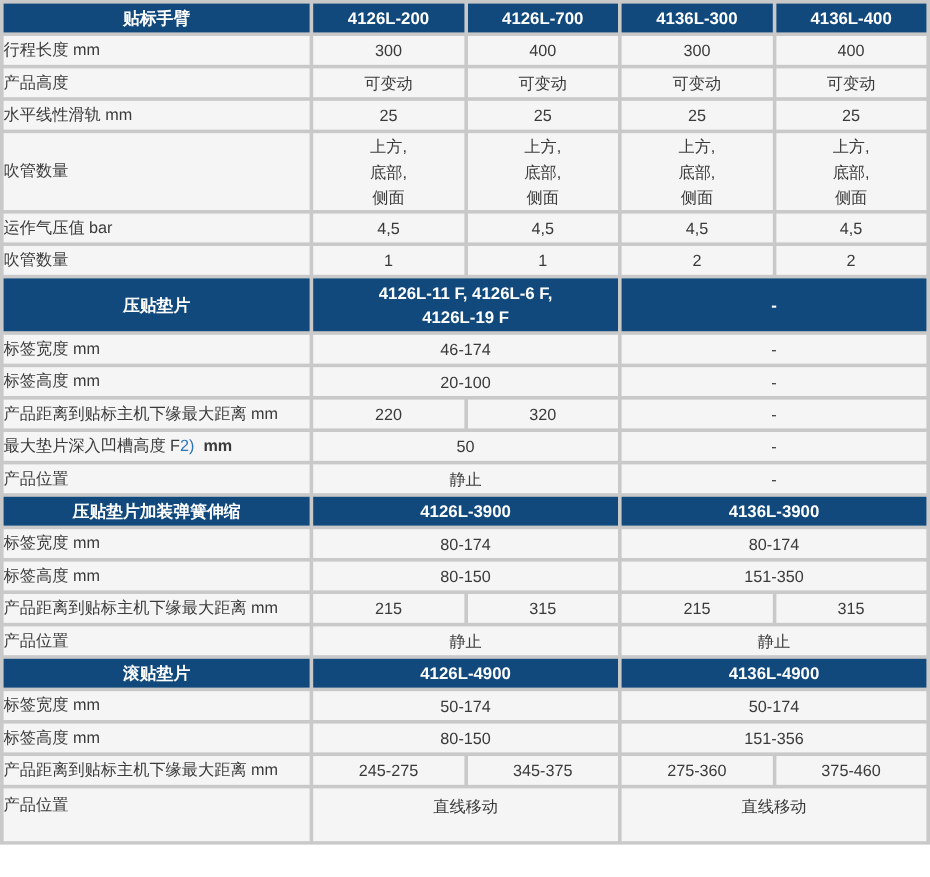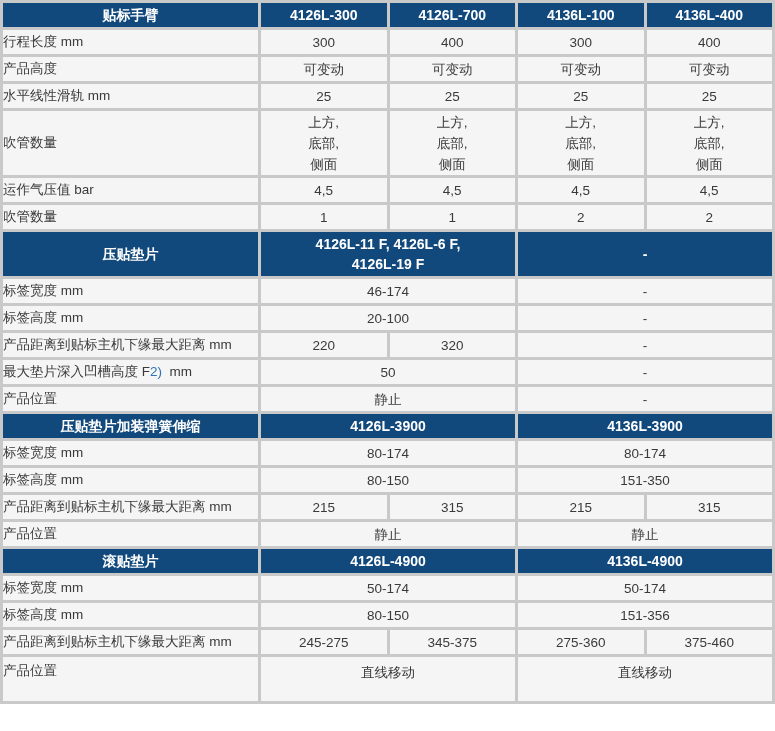--- a/index.html
+++ b/index.html
@@ -56,23 +56,23 @@
     <colgroup>
       <col style="width:255px">
       <col>
       <col>
       <col>
       <col>
     </colgroup>
     <tbody id="tbody">
         <tr class="sec">
           <th>贴标手臂</th>
-          <th>4126L-300</th>
+          <th>4126L-200</th>
           <th>4126L-700</th>
-          <th>4136L-100</th>
+          <th>4136L-300</th>
           <th>4136L-400</th>
         </tr>
         <tr>
           <td class="lab"><span>行程长度 mm</span></td>
           <td class="val">300</td>
           <td class="val">400</td>
           <td class="val">300</td>
           <td class="val">400</td>
         </tr>
         <tr>
@@ -134,21 +134,21 @@
           <td class="val" colspan="2">20-100</td>
           <td class="val" colspan="2">-</td>
         </tr>
         <tr>
           <td class="lab"><span>产品距离到贴标主机下缘最大距离 mm</span></td>
           <td class="val">220</td>
           <td class="val">320</td>
           <td class="val" colspan="2">-</td>
         </tr>
         <tr>
-          <td class="lab"><span>最大垫片深入凹槽高度 F</span><span class="fn">2)</span><span style="white-space: pre;">  mm</span></td>
+          <td class="lab"><span>最大垫片深入凹槽高度 F</span><span class="fn">2)</span><span style="white-space: pre; font-weight: bold;">  mm</span></td>
           <td class="val" colspan="2">50</td>
           <td class="val" colspan="2">-</td>
         </tr>
         <tr>
           <td class="lab"><span>产品位置</span></td>
           <td class="val" colspan="2">静止</td>
           <td class="val" colspan="2">-</td>
         </tr>
         <tr class="sec">
           <th>压贴垫片加装弹簧伸缩</th>

